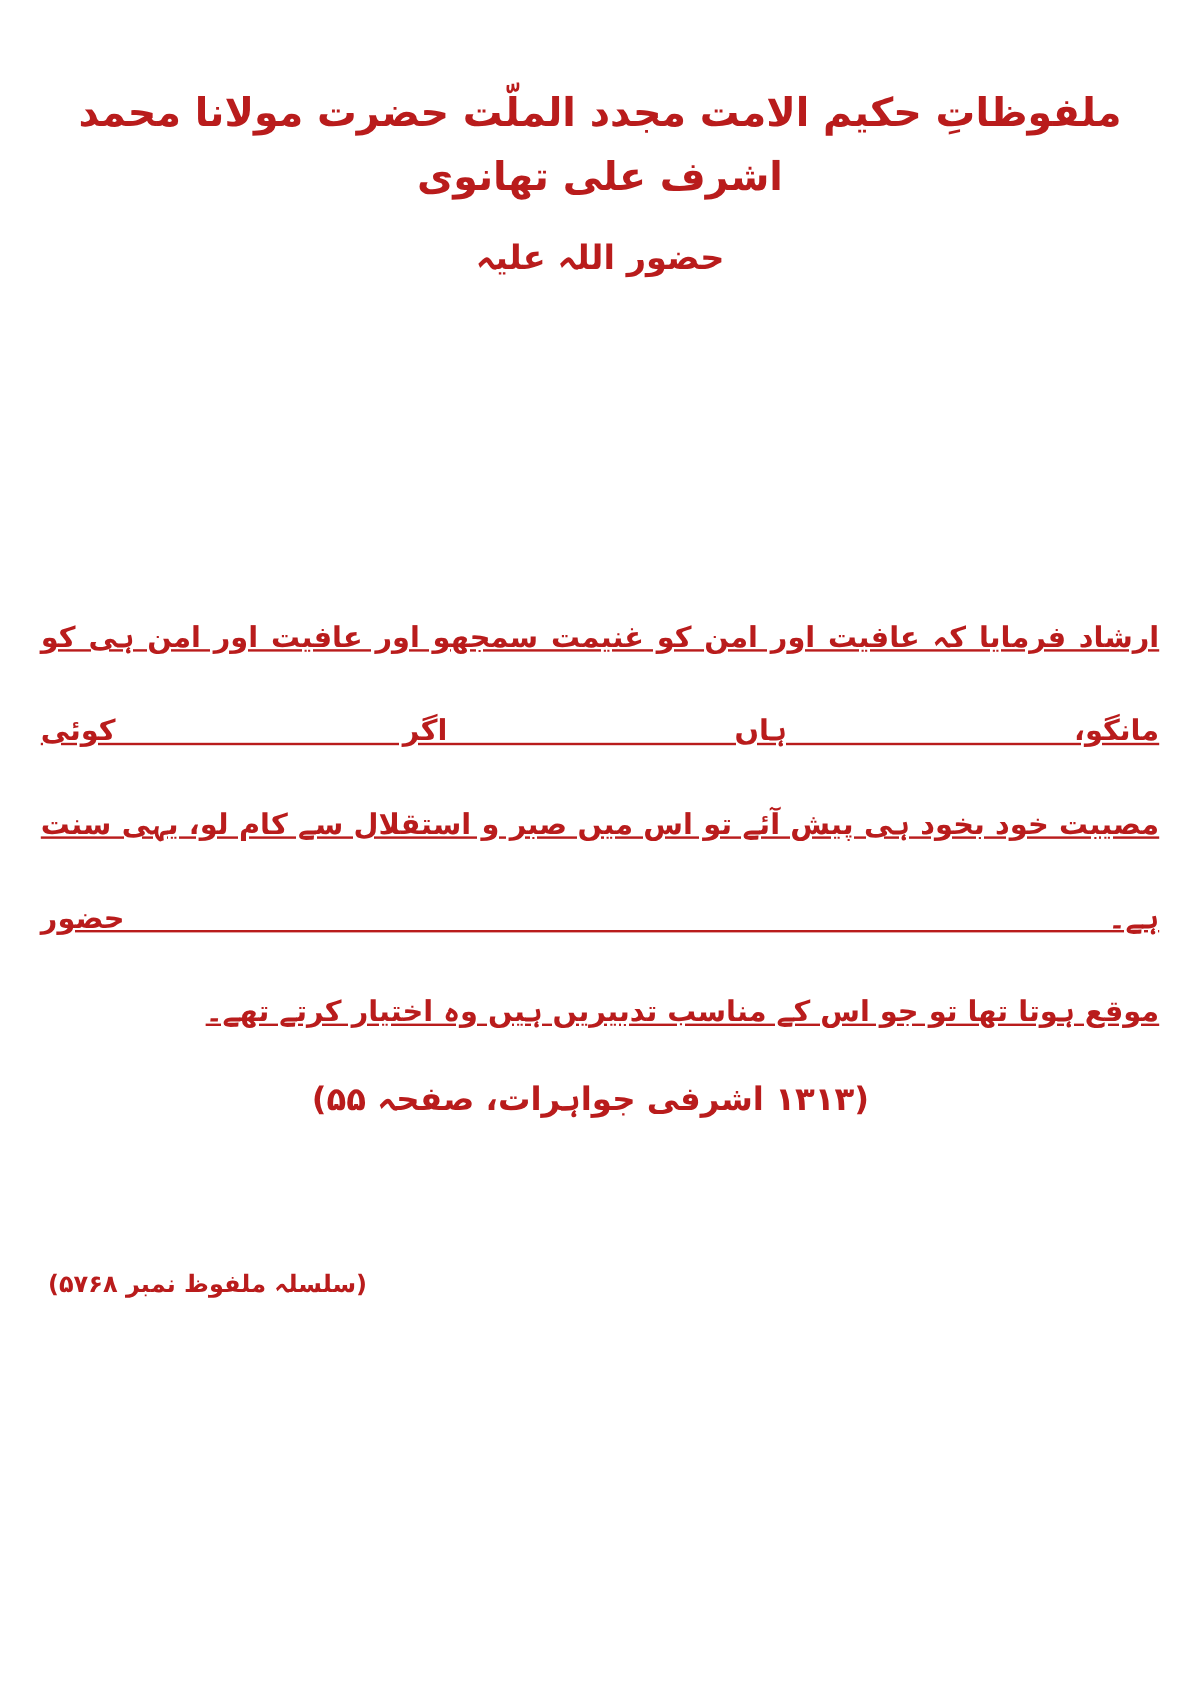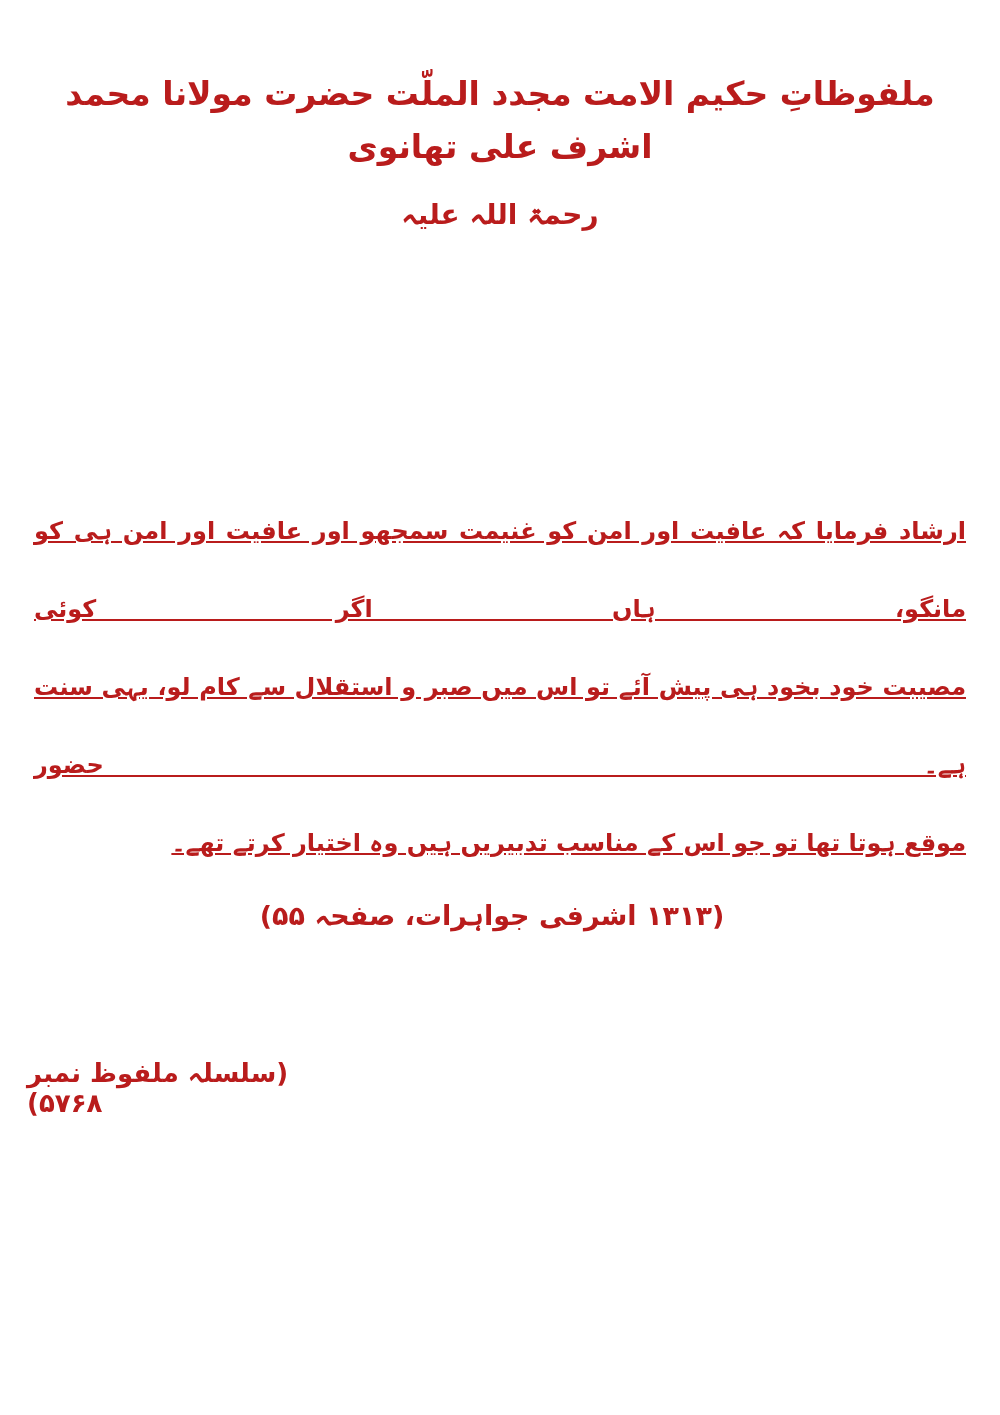--- a/index.html
+++ b/index.html
@@ -78,36 +78,36 @@
     left: 40px;
     right: 56px;
     text-align: center;
     direction: rtl;
     font-size: 27px;
     font-weight: bold;
   }
   .series-ref {
     position: absolute;
     top: 1058px;
-    left: 27px;
+    left: 40px;
     width: 340px;
     text-align: left;
     direction: rtl;
-    font-size: 26px;
+    font-size: 20px;
     font-weight: bold;
   }
 </style>
 </head>
 <body>
 
 <div class="page">
 
   <h1 class="doc-title">ملفوظاتِ حکیم الامت مجدد الملّت حضرت مولانا محمد اشرف علی تھانوی</h1>
 
-  <div class="honorific">رحمۃ اللہ علیہ</div>
+  <div class="honorific">حضور اللہ علیہ</div>
 
 
   <div class="body-paragraph">
     <div class="body-line">ارشاد فرمایا کہ عافیت اور امن کو غنیمت سمجھو اور عافیت اور امن ہی کو مانگو، ہاں اگر کوئی</div>
     <div class="body-line">مصیبت خود بخود ہی پیش آئے تو اس میں صبر و استقلال سے کام لو، یہی سنت ہے۔ حضور</div>
     <div class="body-line last">موقع ہوتا تھا تو جو اس کے مناسب تدبیریں ہیں وہ اختیار کرتے تھے۔</div>
   </div>
 
   <div class="citation">(۱۳۱۳ اشرفی جواہرات، صفحہ ۵۵)</div>
 

